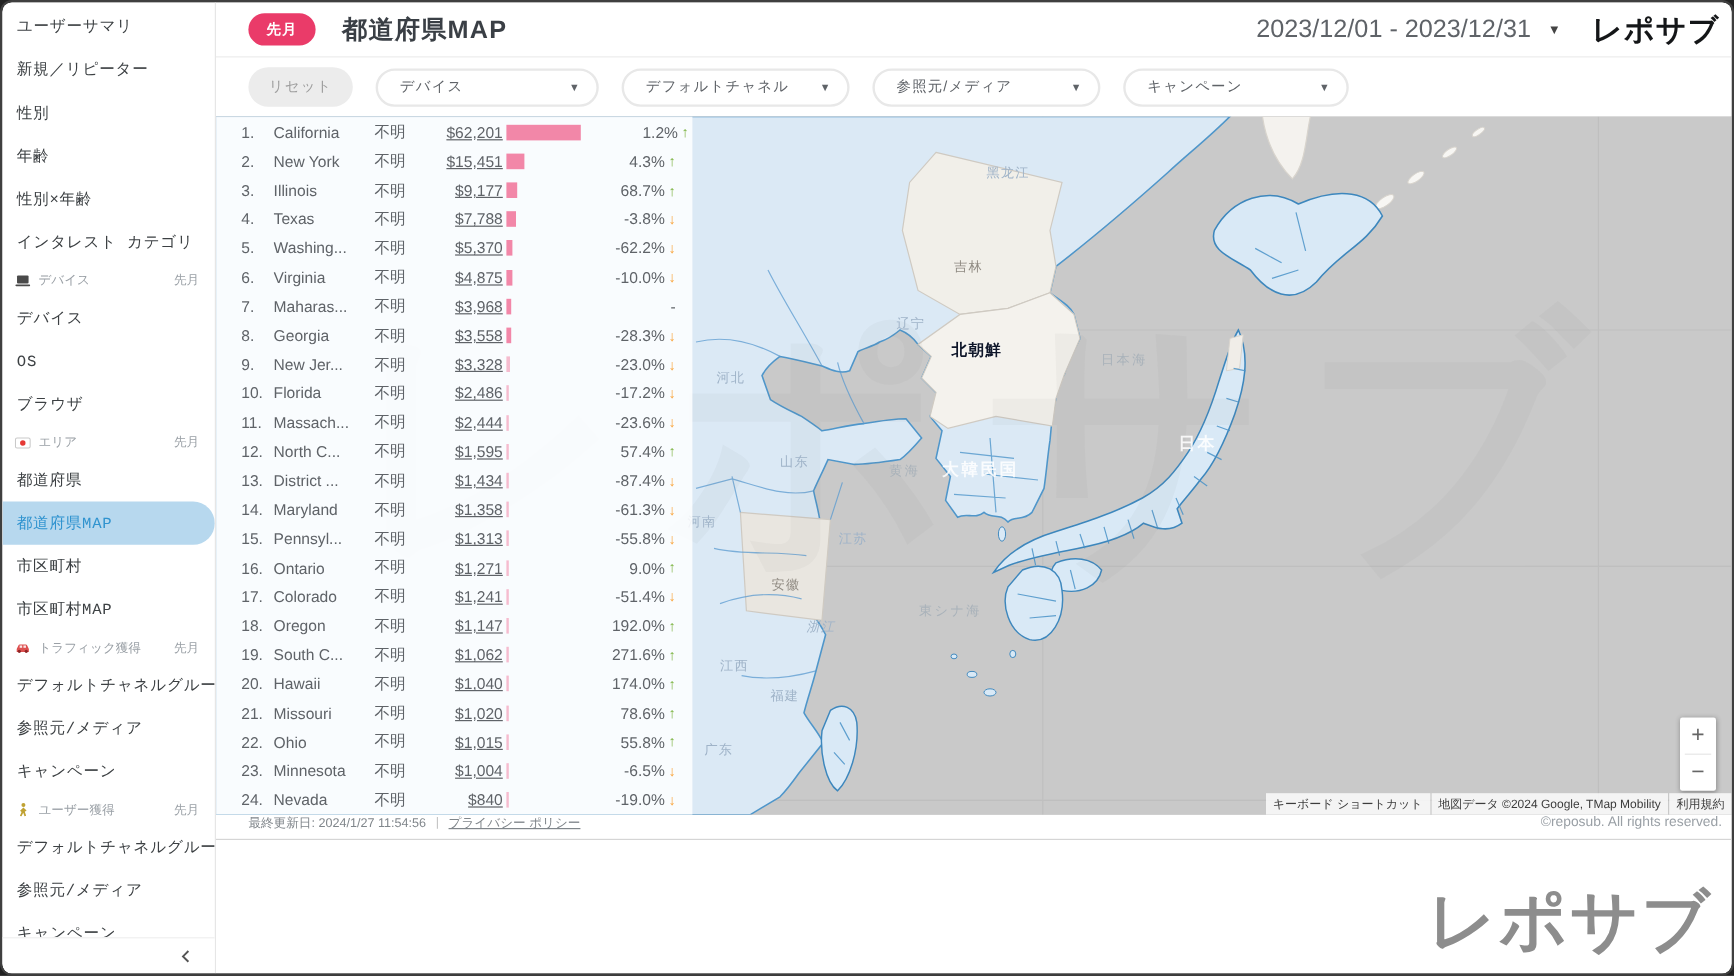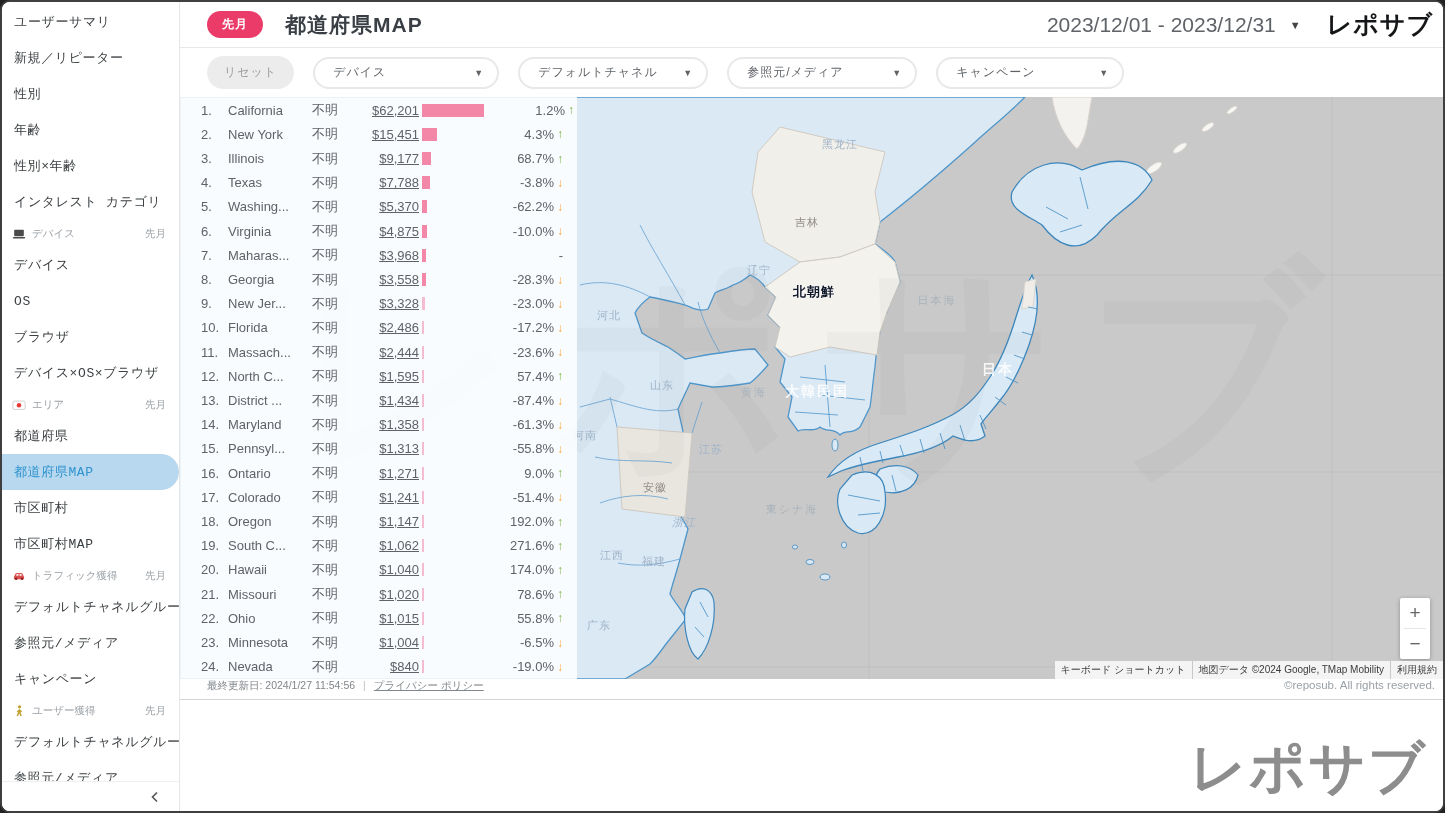--- a/index.html
+++ b/index.html
@@ -89,21 +89,20 @@
               <rect x="2.5" y="3" width="11" height="7.5" rx="1" fill="#4a4a4a"></rect>
               <rect x="1" y="11.5" width="14" height="1.6" rx=".8" fill="#4a4a4a"></rect>
             </svg>
           </span>
           <span>デバイス</span>
           <span class="period">先月</span>
         </div>
         <div class="side-item">デバイス</div>
         <div class="side-item">OS</div>
         <div class="side-item">ブラウザ</div>
-        <div class="side-item">デバイス×OS×ブラウザ</div>
         <div class="side-section">
           <span class="icon">
             <svg width="14" height="14" viewBox="0 0 16 16">
               <rect x="1" y="3.5" width="14" height="9.5" rx="1.5" fill="#fff" stroke="#c9c9c9" stroke-width="1"></rect>
               <circle cx="8" cy="8.2" r="2.6" fill="#e53935"></circle>
             </svg>
           </span>
           <span>エリア</span>
           <span class="period">先月</span>
         </div>
@@ -294,21 +293,21 @@
           <span class="map-label ml-sea" style="left: 757px; top: 203px;">日本海</span>
           <span class="map-label ml-country-w" style="left: 637px; top: 295px;">大韓民国</span>
           <span class="map-label ml-country-w" style="left: 818px; top: 273px;">日本</span>
           <span class="map-label ml-prov" style="left: 482px; top: 288px;">山东</span>
           <span class="map-label ml-sea" style="left: 574px; top: 295px;">黄海</span>
           <span class="map-label ml-prov" style="left: 405px; top: 338px;">河南</span>
           <span class="map-label ml-prov" style="left: 515px; top: 352px; margin-left: 16px;">江苏</span>
           <span class="map-label ml-prov-gray" style="left: 475px; top: 390px;">安徽</span>
           <span class="map-label ml-prov" style="left: 504px; top: 425px; font-style: italic;">浙江</span>
           <span class="map-label ml-prov" style="left: 432px; top: 458px;">江西</span>
-          <span class="map-label ml-prov" style="left: 474px; top: 464px;">福建</span>
+          <span class="map-label ml-prov" style="left: 474px; top: 483px;">福建</span>
           <span class="map-label ml-prov" style="left: 419px; top: 528px;">广东</span>
           <span class="map-label ml-sea" style="left: 612px; top: 412px;">東シナ海</span>
         </div>
 
       <div class="table-panel" id="table-panel">
   <div class="trow">
     <span class="rank">1.</span>
     <span class="name">California</span>
     <span class="device">不明</span>
     <span class="value">$62,201</span>

